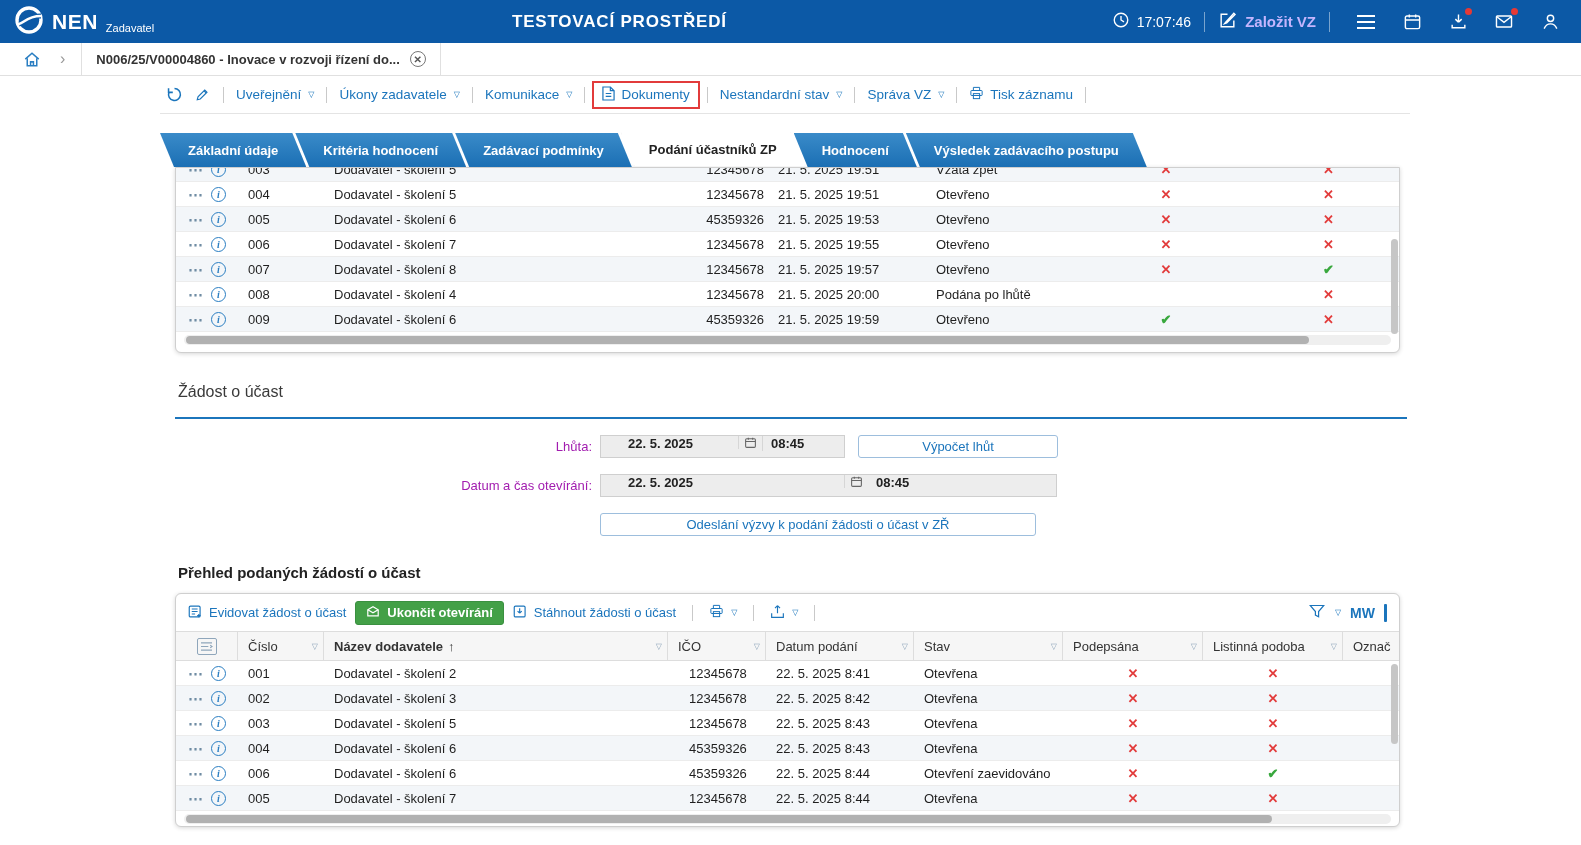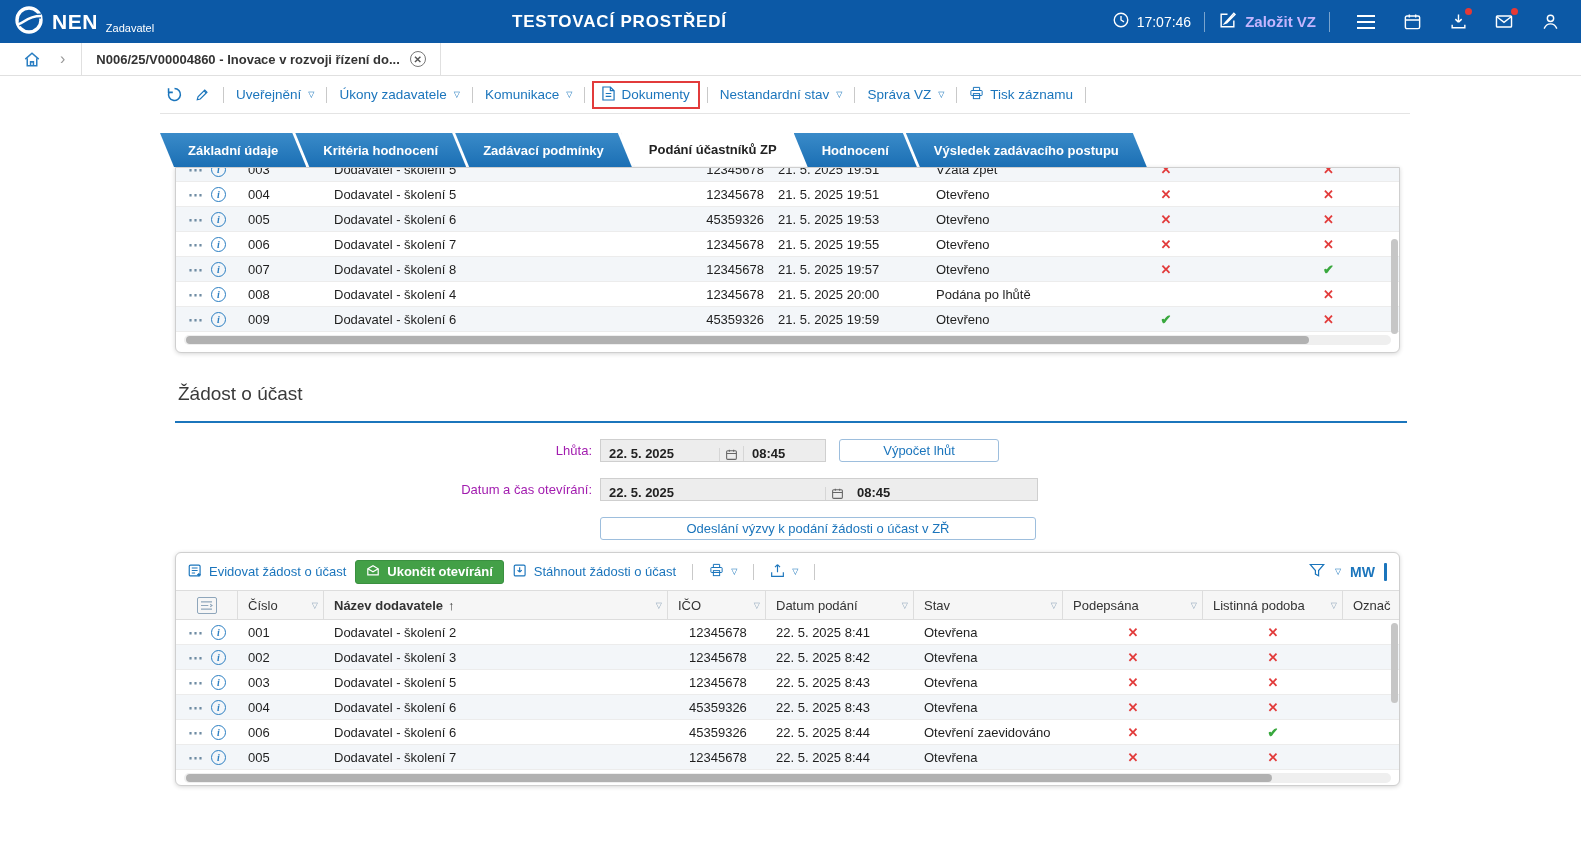--- a/index.html
+++ b/index.html
@@ -64,31 +64,31 @@
 
   .dots-icon { color:#6f8ca3; font-weight:700; font-size:15px; line-height:1; cursor:pointer; }
   .info-icon { width:15px; height:15px; border:1.3px solid #2a7ec2; border-radius:50%; color:#2a7ec2; font-size:10px; font-style:italic; font-weight:700; display:inline-flex; align-items:center; justify-content:center; font-family:"Liberation Serif", serif; cursor:pointer; }
 
   .hscroll { height:10px; background:#efefef; border-radius:5px; margin:3px 8px 5px; position:relative; flex:none; }
   .hthumb { position:absolute; top:1px; height:8px; background:#b1b1b1; border-radius:4px; }
   .vscroll { position:absolute; top:2px; bottom:18px; right:1px; width:7px; }
   .vthumb { position:absolute; right:0; width:7px; background:#c6c6c6; border-radius:4px; }
 
   
-  .section-title { margin:30px 0 16px 18px; font-size:19px; color:#3a3a3a; }
+  .section-title { margin:30px 0 16px 18px; font-size:16px; color:#3a3a3a; }
   .section-rule { height:2px; background:#1b75bc; margin:9px 0 0 15px; width:1232px; }
   .frow { display:flex; align-items:center; margin-top:16px; }
   .flabel { width:440px; text-align:right; padding-right:8px; font-size:13px; color:#a21caf; }
-  .dtgroup { display:flex; align-items:flex-end; height:23px; background:#ededed; border:1px solid #cfcfcf; }
+  .dtgroup { display:flex; align-items:flex-start; height:23px; background:#ededed; border:1px solid #cfcfcf;padding-left:19px; }
   .dval { font-weight:700; font-size:13px; color:#222; display:flex; align-items:center; padding-left:8px; }
   .w-date1 { width:118px; } .w-time1 { width:82px; border-left:1px solid #d6d6d6; }
   .w-date2 { width:224px; } .w-time2 { width:188px; }
   .cal-seg { width:24px; display:flex; align-items:center; justify-content:center; border-left:1px solid #d6d6d6; }
   .btn-outline { height:23px; border:1px solid #9dbedd; color:#1b75bc; background:#fff; border-radius:3px; font-size:13px; display:flex; align-items:center; justify-content:center; cursor:pointer; font-family:"Liberation Sans",sans-serif; }
-  .btn-vypocet { width:160px; margin-left:13px; }
+  .btn-vypocet { width:200px; margin-left:13px; }
   .btn-odeslani { width:436px; }
 
   .prehled-title { margin:28px 0 0 18px; font-size:15px; font-weight:700; color:#222; }
 
   
   .panel2 { margin-top:12px; height:234px; border-radius:6px; display:flex; flex-direction:column; overflow:hidden; }
   .p2-toolbar { height:37px; display:flex; align-items:center; padding:0 12px; gap:9px; font-size:13px; flex:none; }
   .link-blue { color:#1b75bc; display:flex; align-items:center; gap:6px; white-space:nowrap; cursor:pointer; }
   .btn-green { height:24px; background:#43a047; color:#fff; font-weight:700; font-size:13px; border:1px solid #3a9040; border-radius:3px; display:flex; align-items:center; gap:7px; padding:0 10px; cursor:pointer; font-family:"Liberation Sans",sans-serif; }
   .p2-right { margin-left:auto; display:flex; align-items:center; gap:9px; }
@@ -398,20 +398,21 @@
         </span>
       <span class="dval w-time2">08:45</span>
     </div>
   </div>
 
   <div class="frow">
     <div class="flabel"></div>
     <button class="btn-outline btn-odeslani">Odeslání výzvy k podání žádosti o účast v ZŘ</button>
   </div>
 
+  <div class="prehled-title">Přehled podaných žádostí o účast</div>
 
   <div class="panel panel2">
     <div class="p2-toolbar">
       <a class="link-blue">
         <span><svg width="15" height="15" viewBox="0 0 18 18" fill="none" stroke="#1b75bc" stroke-width="1.4">
               <rect x="1.5" y="2.5" width="13" height="13" rx="1.5"></rect>
               <path d="M4.5 6h7M4.5 9h7M4.5 12h4"></path>
               <path d="M13 12v4M11 14h4"></path>
             </svg></span>
         <span>Evidovat žádost o účast</span>

